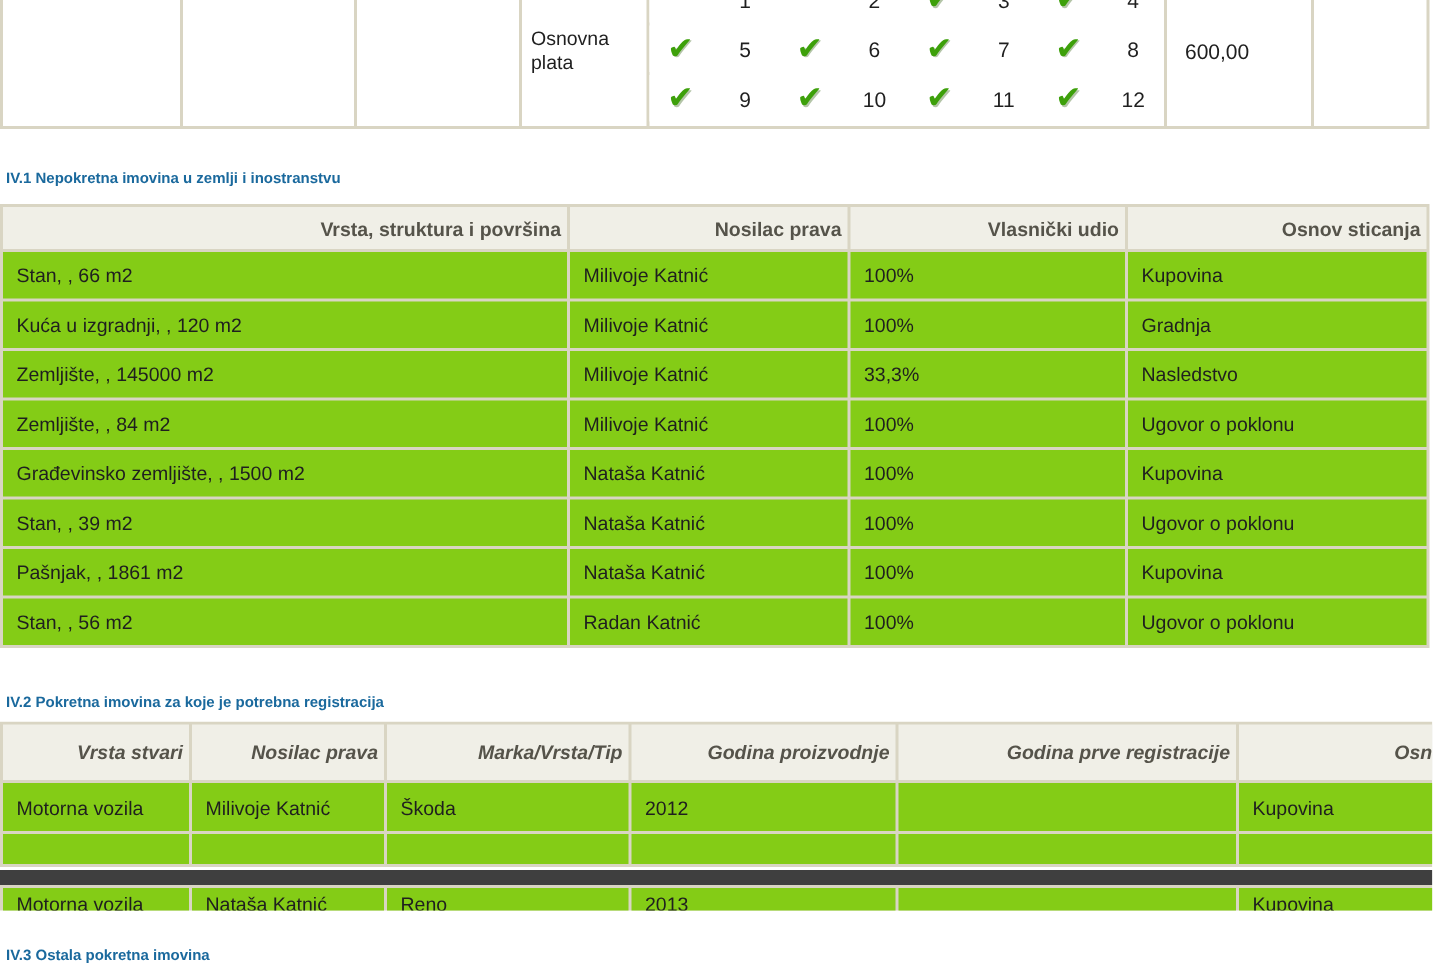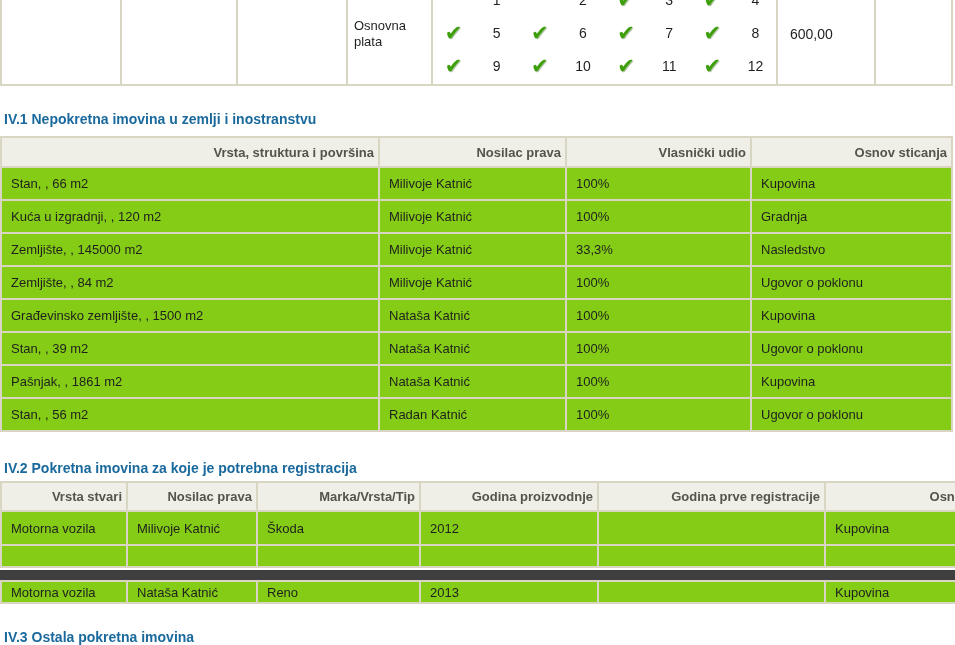--- a/index.html
+++ b/index.html
@@ -14,33 +14,33 @@
   .c4{flex:0 0 83px;display:flex;align-items:center;padding-left:6px;font-size:13px;line-height:16px;}
   .c5{flex:0 0 343px;background:transparent;display:grid;grid-template-columns:repeat(8,1fr);
       grid-auto-rows:31px;gap:2px;align-content:start;}
   .c6{flex:0 0 96px;display:flex;align-items:center;padding-left:12px;font-size:14px;}
   .c7{flex:0 0 75px;}
   .mcell{background:#fff;display:flex;align-items:center;justify-content:center;font-size:14px;}
   .mcell .chk{color:#3da00a;font-size:21px;line-height:1;font-weight:bold;
       text-shadow:1px 1px 0 rgba(40,90,5,.35);}
 
   
-  .sec{position:absolute;left:4px;margin:0;font-size:14px;line-height:17px;font-weight:bold;color:#1a699d;}
+  .sec{position:absolute;left:4px;margin:0;font-size:10px;line-height:17px;font-weight:bold;color:#1a699d;}
   #h-iv1{top:111px;} #h-iv2{top:460px;} #h-iv3{top:629px;}
 
   
   table.tbl{border-collapse:separate;border-spacing:2px;background:#d9d5c3;table-layout:fixed;}
   table.tbl th{background:#f0efe7;color:#55534a;font-size:13px;font-weight:bold;
       text-align:right;padding:0 4px 0 9px;height:28px;white-space:nowrap;overflow:hidden;}
   table.tbl td{background:#84cc16;font-size:13px;padding:0 4px 0 9px;height:31px;
       white-space:nowrap;overflow:hidden;}
   #iv1{position:absolute;left:0;top:136px;width:953px;}
   #iv2wrap{position:absolute;left:0;top:481px;width:955px;height:126px;overflow:hidden;}
   #iv2-top,#iv2-bottom{width:1024px;}
-  #iv2-top th{height:27px;}
+  #iv2-top th{height:37px;font-style:italic;}
   #iv2-top tbody tr:nth-child(1) td{height:32px;}
   #iv2-top tbody tr:nth-child(2) td{height:20px;}
   #iv2-bottom td{height:20px;}
   .dark-band{width:1024px;height:10px;background:#3f3f3f;margin-top:2px;}
 </style>
 </head>
 <body>
 
 <div class="page">
 

